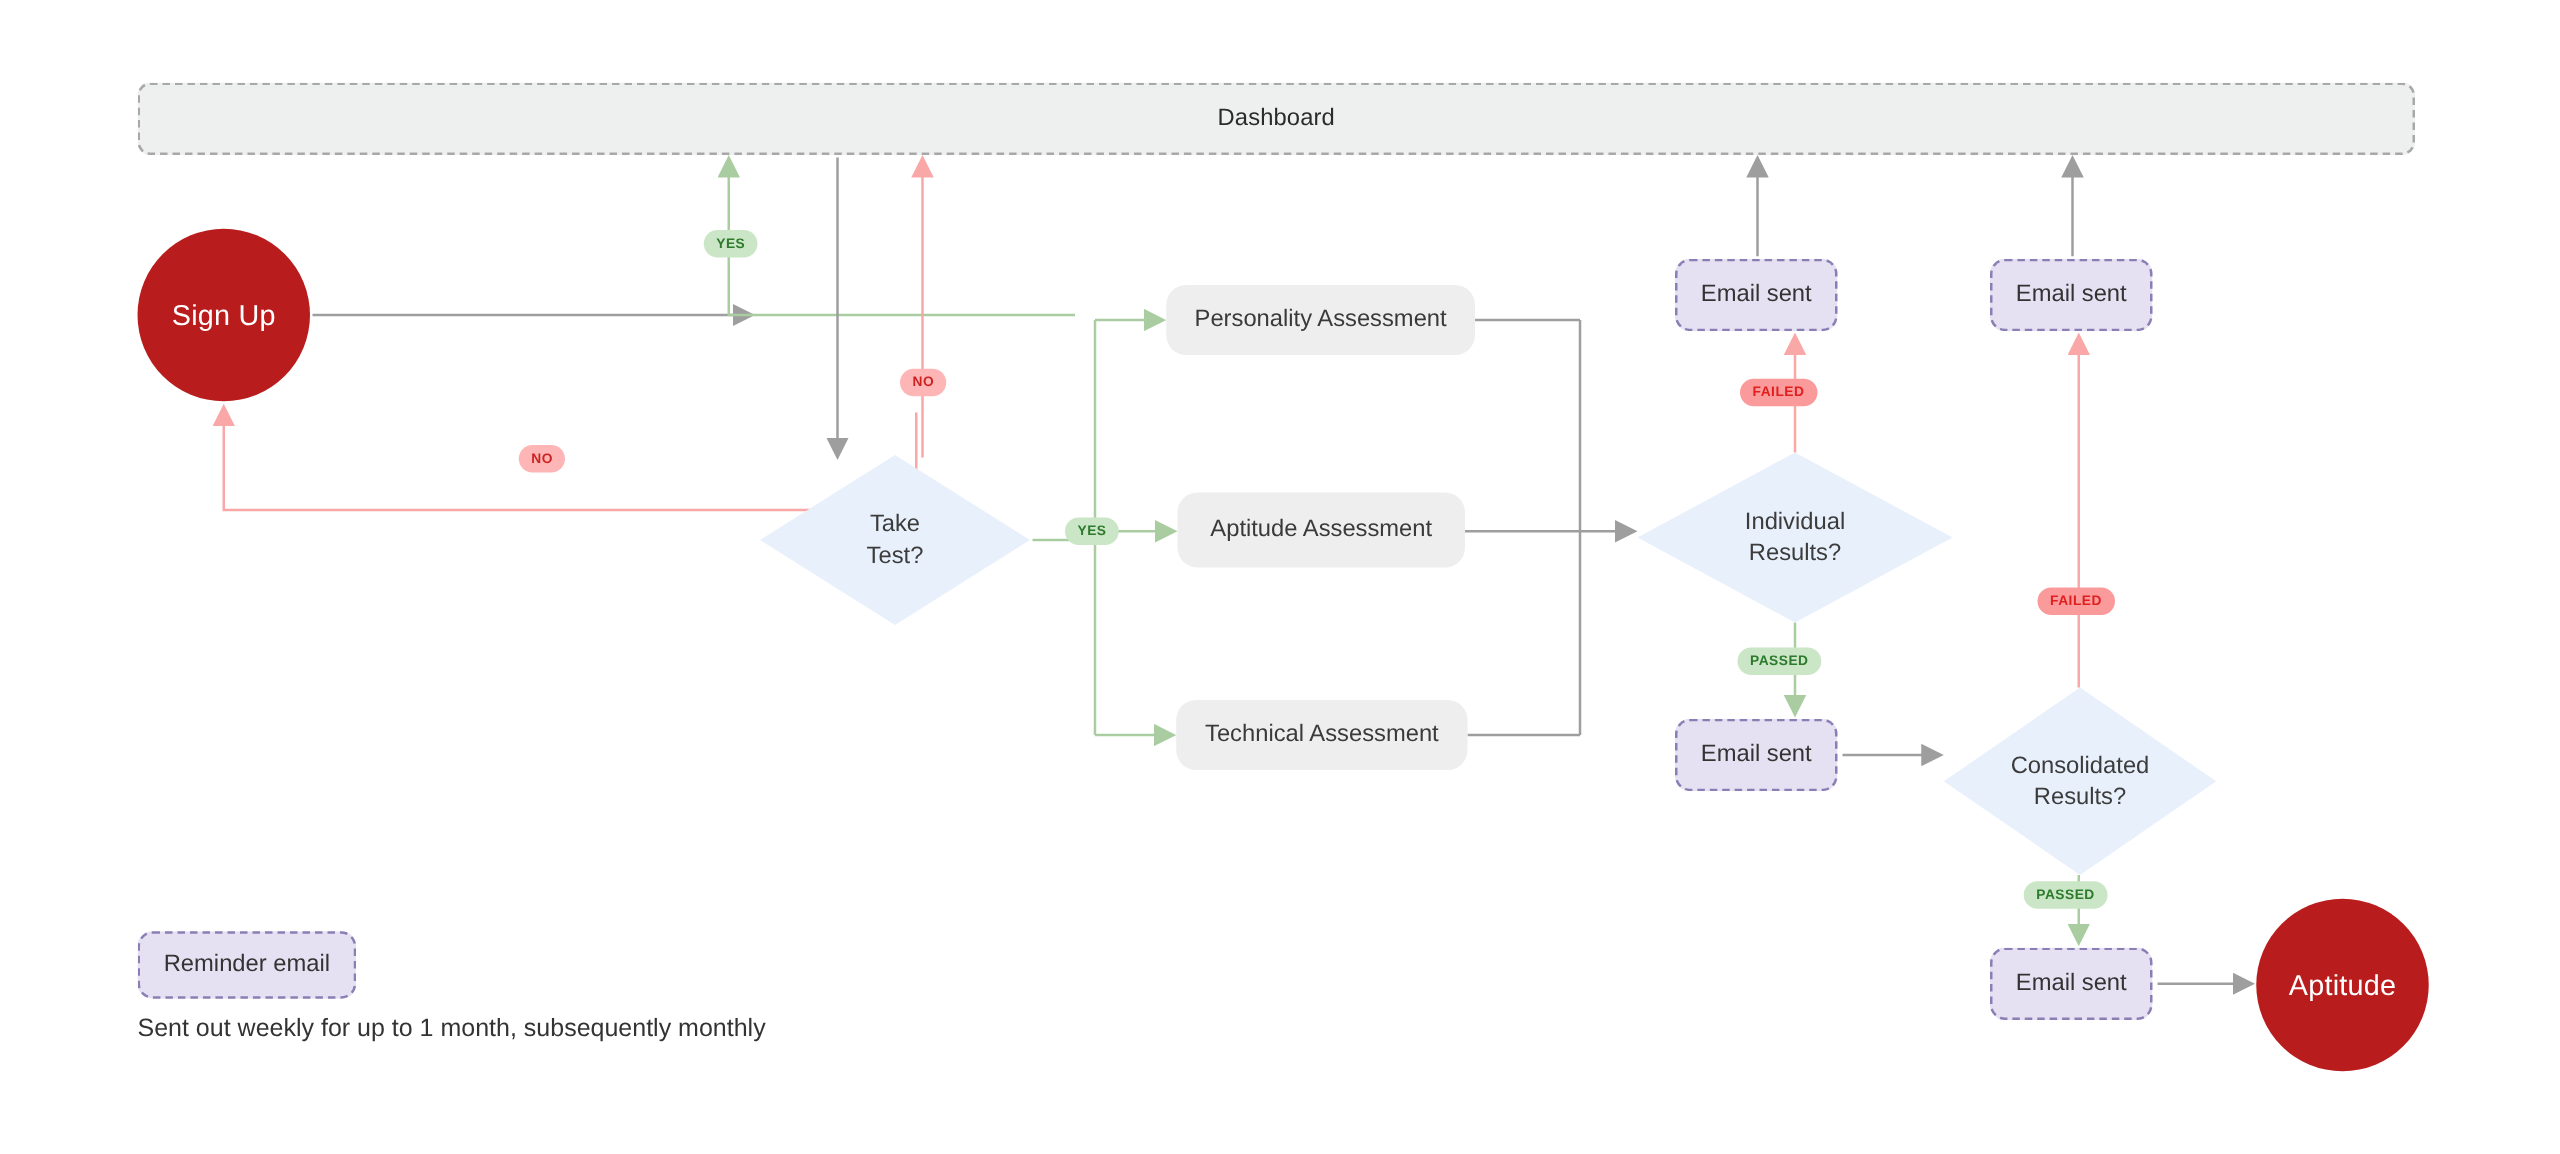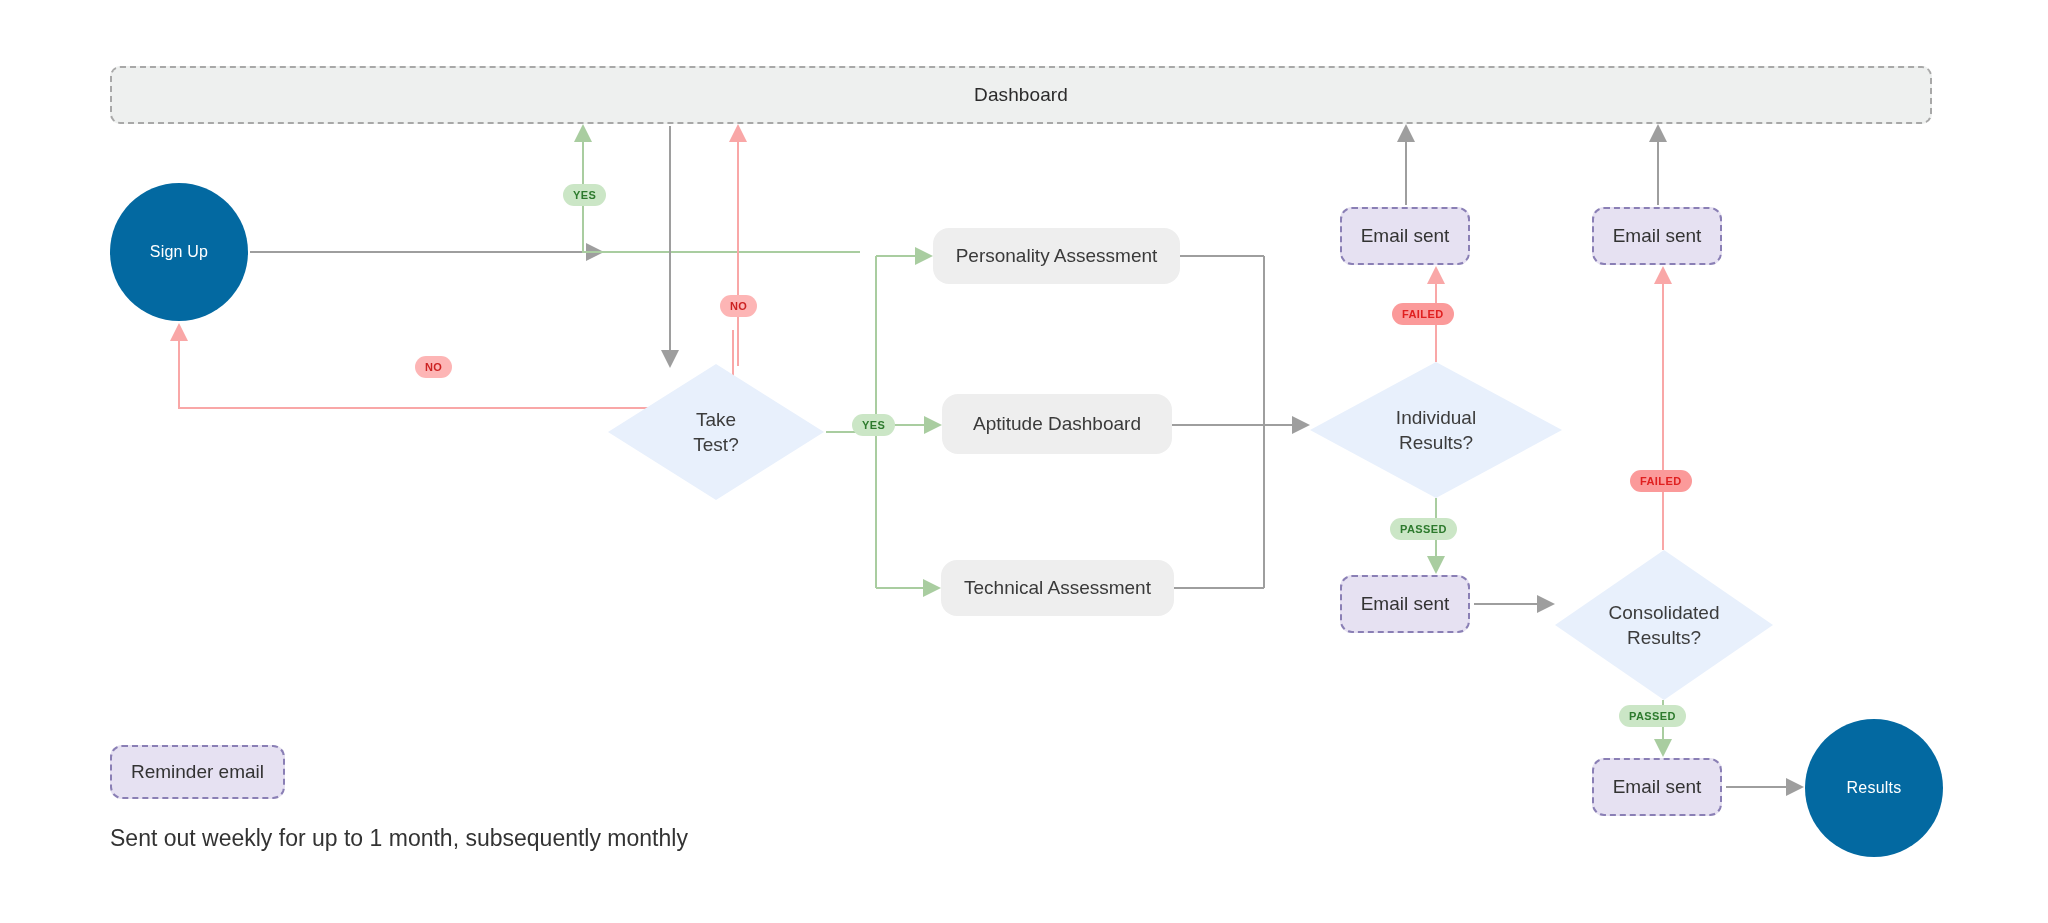--- a/index.html
+++ b/index.html
@@ -12,21 +12,21 @@
 
   
   .container-bar{
     left:110px;top:66px;width:1822px;height:58px;
     background:#eef0ef;border:2px dashed #a8a8a8;border-radius:10px;
     color:#2b2b2b;font-size:19px;letter-spacing:.1px;
   }
 
   
   .circle{
-    border-radius:50%;background:#0369a1;color:#ffffff;font-size:16px;letter-spacing:.2px;
+    border-radius:50%;background:#b91c1c;color:#ffffff;font-size:23px;letter-spacing:.2px;
   }
   .circle.signup{left:110px;top:183px;width:138px;height:138px;}
   .circle.onboard{left:1805px;top:719px;width:138px;height:138px;}
 
   
   .diamond{
     background:#e8f0fc;color:#3c3c3c;font-size:19px;line-height:1.32;
     clip-path:polygon(50% 0%,100% 50%,50% 100%,0% 50%);
   }
   .diamond.d-complete{left:608px;top:178px;width:250px;height:150px;}
@@ -59,21 +59,21 @@
     position:absolute;display:flex;align-items:center;justify-content:center;
     border-radius:11px;font-size:11px;font-weight:bold;letter-spacing:.4px;
     height:22px;padding:0 10px;box-sizing:border-box;
   }
   .pill.yes{background:#cbe6c6;color:#2d7a2d;text-align:center;}
   .pill.no{background:#fdb5b5;color:#cc2222;text-align:center;}
   .pill.passed{background:#cbe6c6;color:#2d7a2d;}
   .pill.failed{background:#fb9a9a;color:#e02020;}
 
   .legend-note{
-    position:absolute;left:110px;top:812px;color:#333;font-size:23px;white-space:nowrap;margin-top:13px;
+    position:absolute;left:110px;top:812px;color:#333;font-size:20px;white-space:nowrap;
   }
 </style>
 </head>
 <body>
 
 <div id="canvas">
 
   <svg class="edges" viewBox="0 0 2048 923">
     <defs>
       <marker id="ah-gray" markerWidth="9" markerHeight="9" refX="7" refY="4.5" orient="auto">
@@ -129,21 +129,21 @@
   </svg>
 
   <div class="node container-bar">
     <span>Dashboard</span>
   </div>
 
   <div class="node circle signup">
     <span>Sign Up</span>
   </div>
   <div class="node circle onboard">
-    <span>Results</span>
+    <span>Aptitude</span>
   </div>
 
   <div class="node diamond d-taketest">
     <div>
       <div>Take</div>
       <div>Test?</div>
     </div>
   </div>
   <div class="node diamond d-individual">
     <div>
@@ -155,21 +155,21 @@
     <div>
       <div>Consolidated</div>
       <div>Results?</div>
     </div>
   </div>
 
   <div class="node proc p-personality">
     <span>Personality Assessment</span>
   </div>
   <div class="node proc p-aptitude">
-    <span>Aptitude Dashboard</span>
+    <span>Aptitude Assessment</span>
   </div>
   <div class="node proc p-technical">
     <span>Technical Assessment</span>
   </div>
 
   <div class="node email e-top1">
     <span>Email sent</span>
   </div>
   <div class="node email e-top2">
     <span>Email sent</span>

